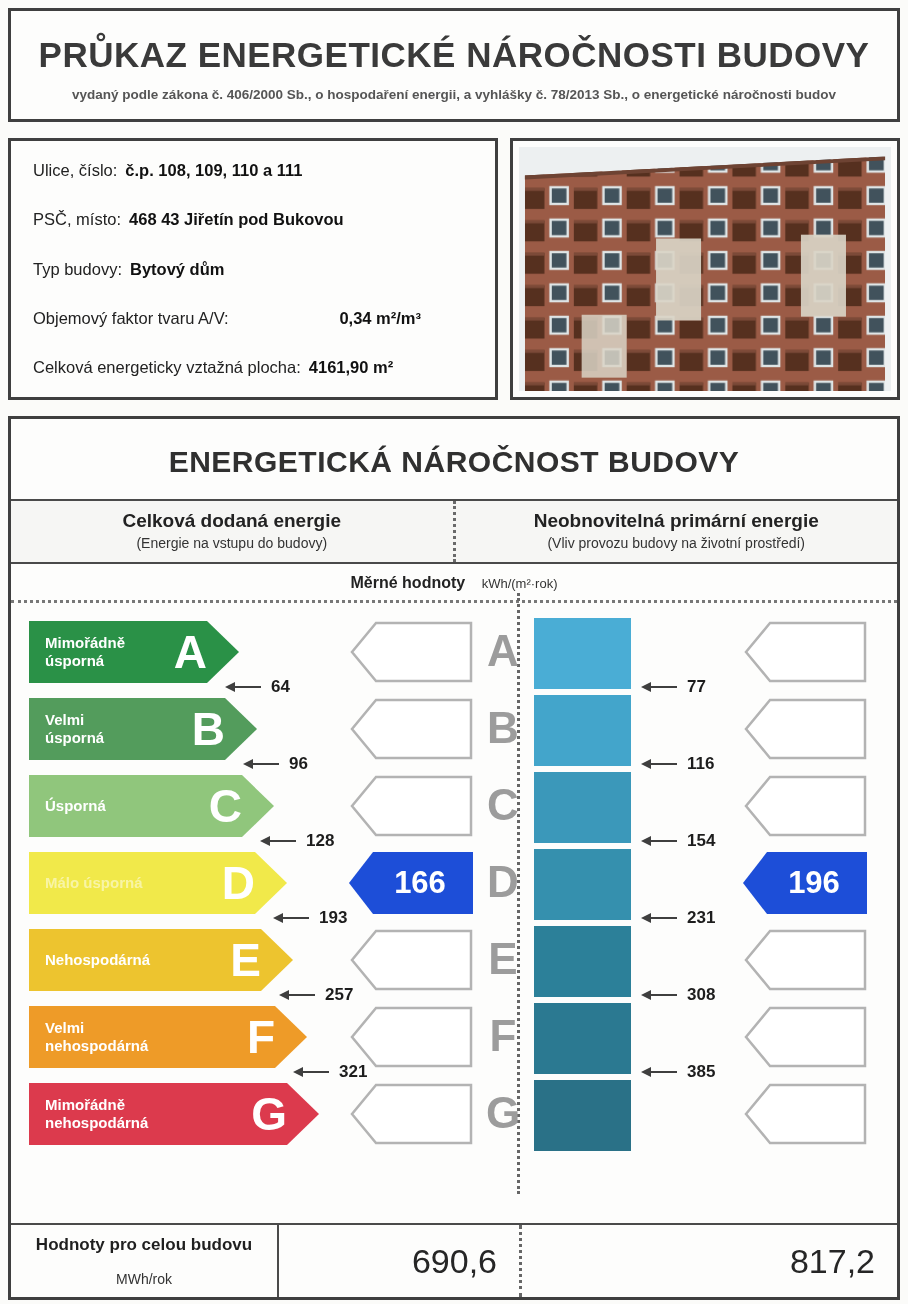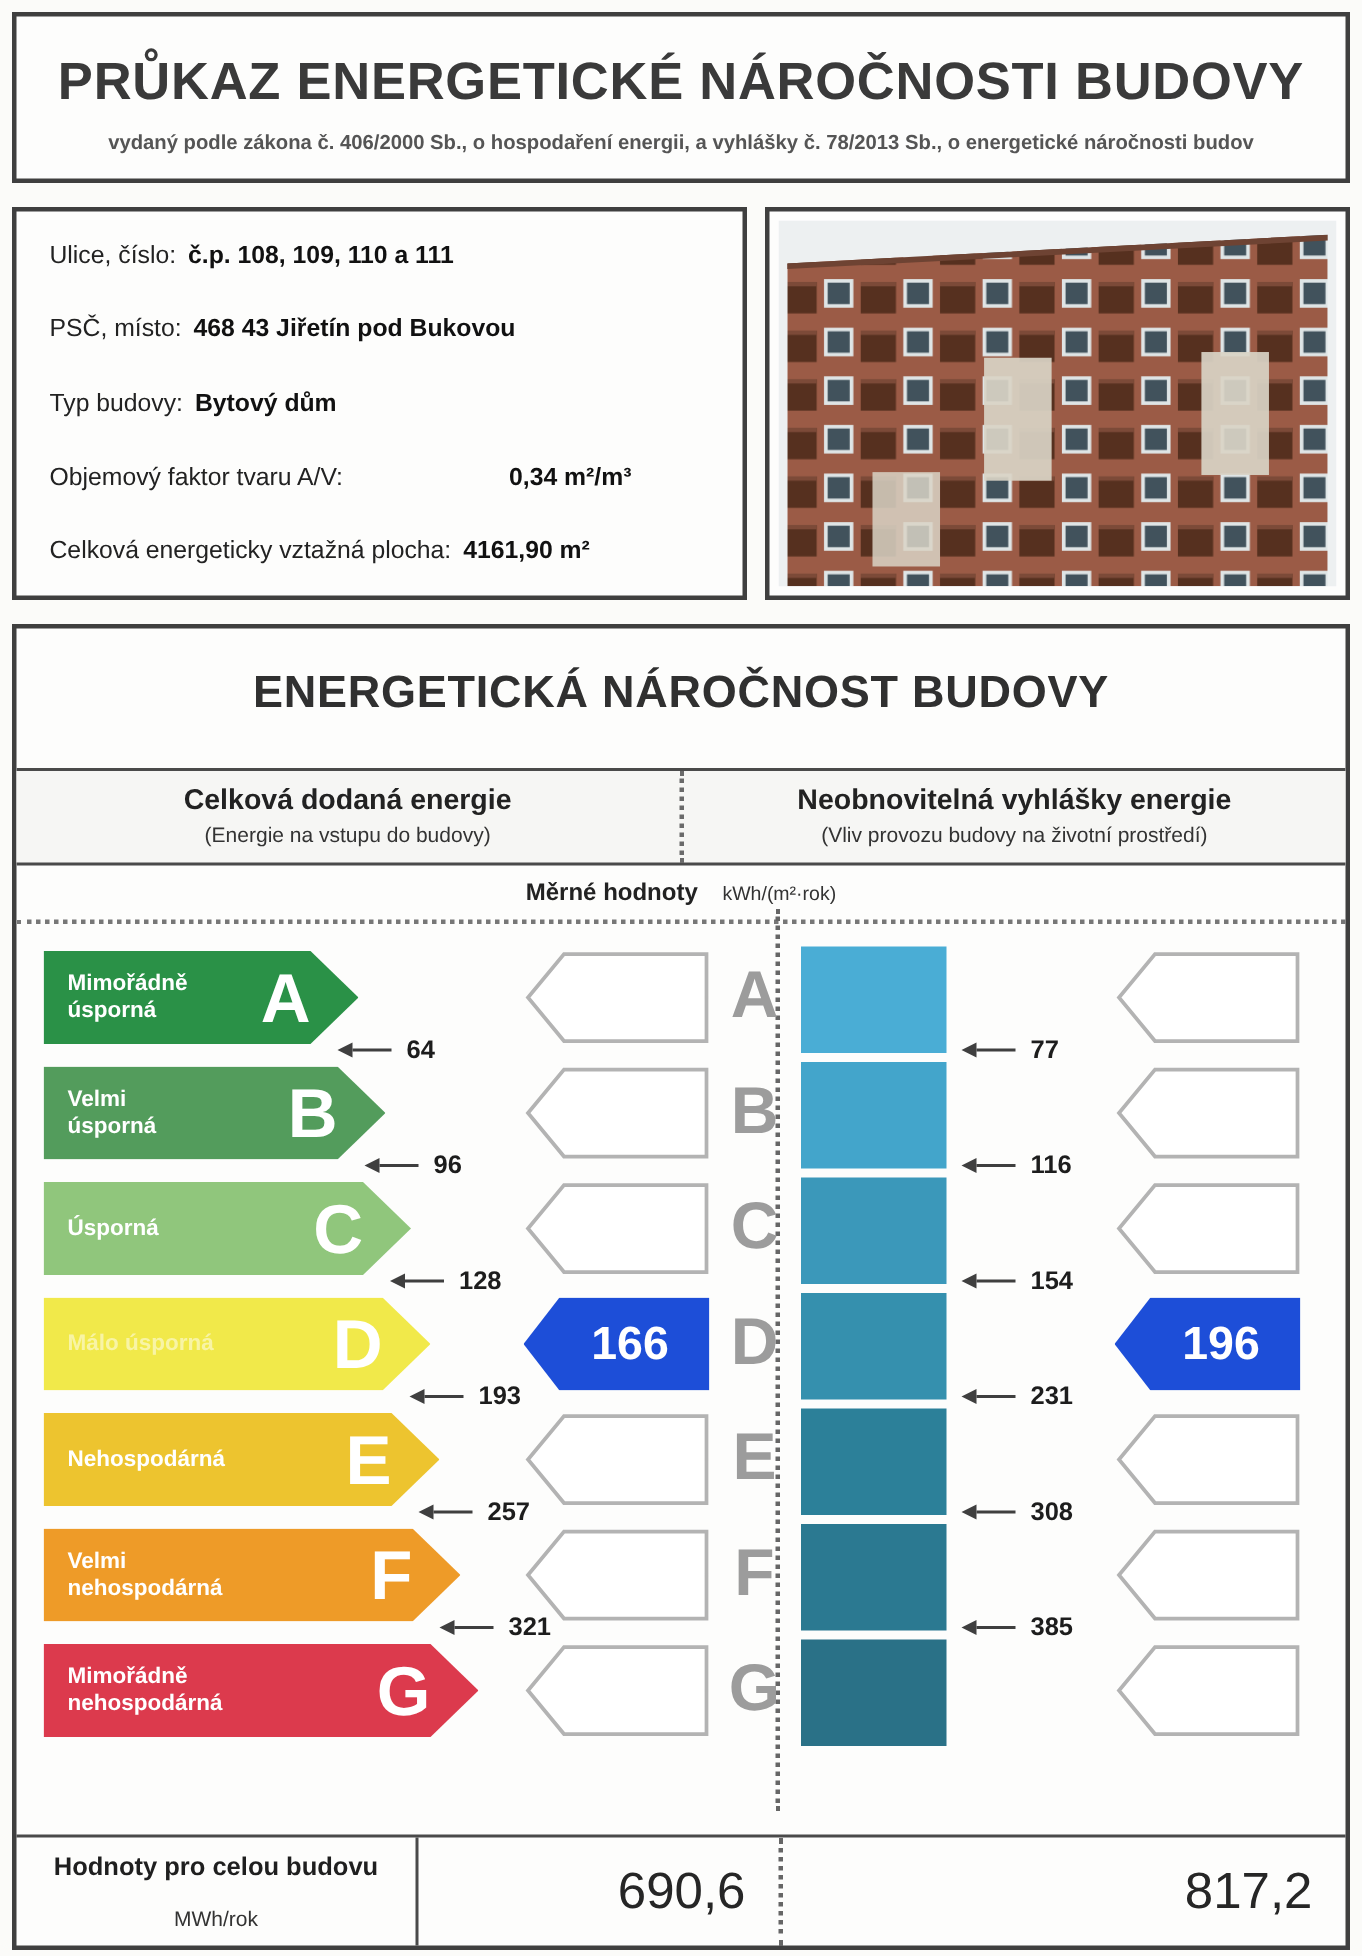--- a/index.html
+++ b/index.html
@@ -21,21 +21,21 @@
   .info-box { flex:1; height:262px; padding:20px 22px; display:flex; flex-direction:column; justify-content:space-between; }
   .info-line { display:flex; align-items:baseline; gap:8px; font-size:16.5px; }
   .info-label { color:#222; white-space:nowrap; }
   .info-value { font-weight:bold; color:#111; }
   .info-line.spread .info-value { margin-left:auto; margin-right:52px; }
   .photo-box { width:390px; height:262px; padding:6px; }
   .photo-box svg { width:100%; height:100%; display:block; }
 
   
   .main-box { margin-top:16px; height:884px; display:flex; flex-direction:column; }
-  .main-title { text-align:center; font-size:30px; font-weight:bold; color:#303030; letter-spacing:.5px; padding:26px 0 33px;border-radius:18px; }
+  .main-title { text-align:center; font-size:30px; font-weight:bold; color:#303030; letter-spacing:.5px; padding:26px 0 20px;border-radius:18px; }
   .col-headers { display:flex; border-top:2px solid #4a4a4a; border-bottom:2px solid #4a4a4a; background:#f6f6f4; }
   .col-cell { flex:1; text-align:center; padding:9px 6px 11px; }
   .col-cell.right { border-left:3px dotted #6a6a6a; }
   .col-title { font-size:19px; font-weight:bold; color:#222; }
   .col-sub { font-size:14px; color:#333; margin-top:3px; }
   .units-row { text-align:center; padding:10px 0 8px; border-bottom:3px dotted #777; }
   .units-label { font-size:16px; font-weight:bold; color:#222; }
   .units-value { font-size:13px; color:#333; margin-left:12px; }
 
   
@@ -137,21 +137,21 @@
 
   <div class="box main-box">
     <div class="main-title">ENERGETICKÁ NÁROČNOST BUDOVY</div>
 
     <div class="col-headers">
       <div class="col-cell">
         <div class="col-title">Celková dodaná energie</div>
         <div class="col-sub">(Energie na vstupu do budovy)</div>
       </div>
       <div class="col-cell right">
-        <div class="col-title">Neobnovitelná vyhlášky energie</div>
+        <div class="col-title">Neobnovitelná primární energie</div>
         <div class="col-sub">(Vliv provozu budovy na životní prostředí)</div>
       </div>
     </div>
 
     <div class="units-row">
       <span class="units-label">Měrné hodnoty</span>
       <span class="units-value">kWh/(m²·rok)</span>
     </div>
 
     <div class="scale-area" id="scale-area">

